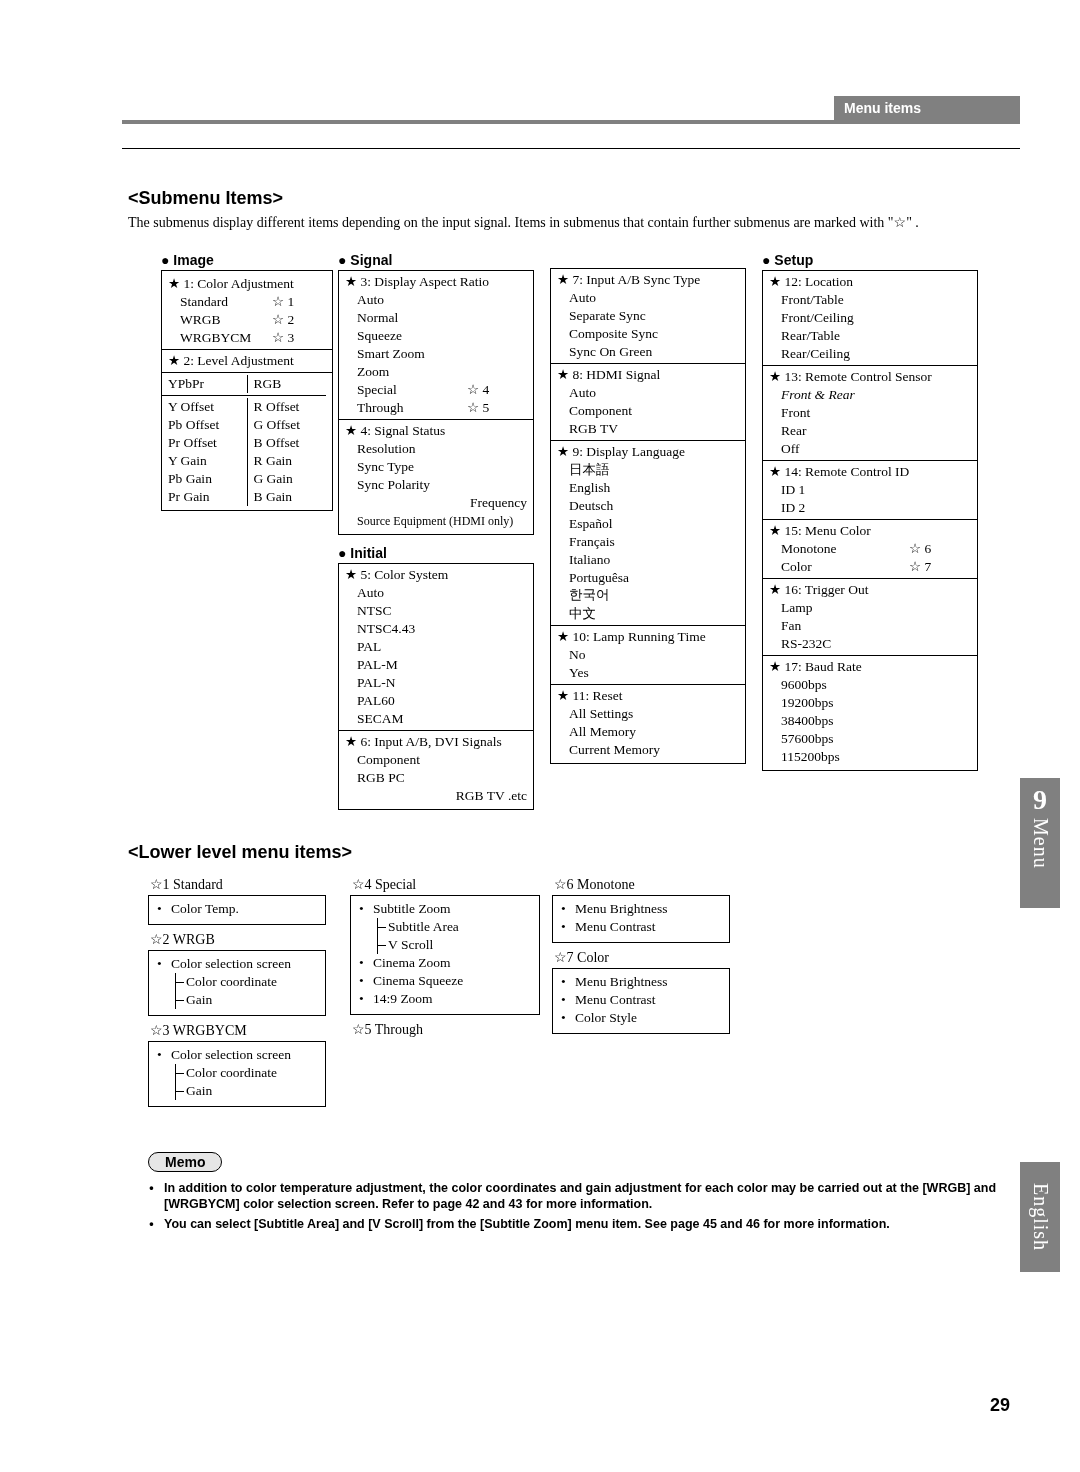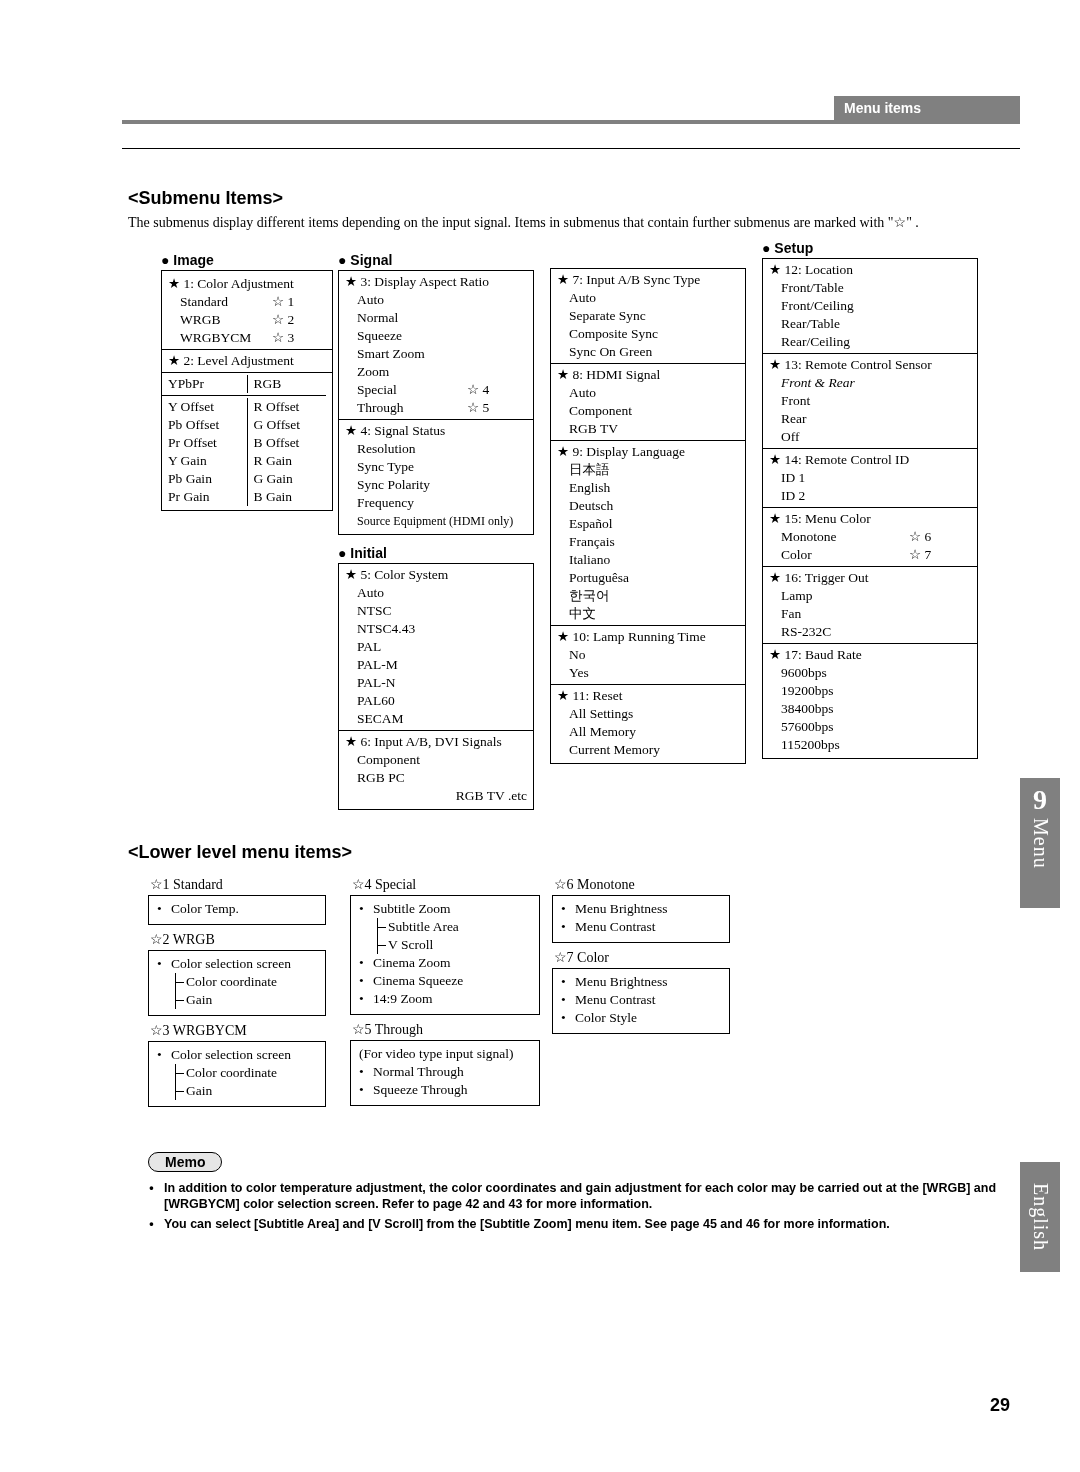--- a/index.html
+++ b/index.html
@@ -146,21 +146,21 @@
       <div style="padding-left:12px;">Squeeze</div>
       <div style="padding-left:12px;">Smart Zoom</div>
       <div style="padding-left:12px;">Zoom</div>
       <div class="starline" style="padding-left:12px;"><span class="lab" style="width:110px;">Special</span><span>☆ 4</span></div>
       <div class="starline" style="padding-left:12px;"><span class="lab" style="width:110px;">Through</span><span>☆ 5</span></div>
       <div class="hr"></div>
       <div>★ 4: Signal Status</div>
       <div style="padding-left:12px;">Resolution</div>
       <div style="padding-left:12px;">Sync Type</div>
       <div style="padding-left:12px;">Sync Polarity</div>
-      <div style="padding-left:12px;">Frequency</div>
+      <div style="padding-left:12px;text-align:right;">Frequency</div>
       <div style="padding-left:12px; font-size:12px;">Source Equipment (HDMI only)</div>
     </div>
 
     <div class="seclabel" style="margin-top:10px;">● Initial</div>
     <div class="box" style="margin-top:2px;">
       <div>★ 5: Color System</div>
       <div style="padding-left:12px;">Auto</div>
       <div style="padding-left:12px;">NTSC</div>
       <div style="padding-left:12px;">NTSC4.43</div>
       <div style="padding-left:12px;">PAL</div>
@@ -190,35 +190,35 @@
       <div style="padding-left:12px;">RGB TV</div>
       <div class="hr"></div>
       <div>★ 9: Display Language</div>
       <div style="padding-left:12px;">日本語</div>
       <div style="padding-left:12px;">English</div>
       <div style="padding-left:12px;">Deutsch</div>
       <div style="padding-left:12px;">Español</div>
       <div style="padding-left:12px;">Français</div>
       <div style="padding-left:12px;">Italiano</div>
       <div style="padding-left:12px;">Portuguêsa</div>
-      <div style="padding-left:12px;">한국어</div>
+      <div style="padding-left:12px;font-family:Liberation Mono, monospace;">한국어</div>
       <div style="padding-left:12px;">中文</div>
       <div class="hr"></div>
       <div>★ 10: Lamp Running Time</div>
       <div style="padding-left:12px;">No</div>
       <div style="padding-left:12px;">Yes</div>
       <div class="hr"></div>
       <div>★ 11: Reset</div>
       <div style="padding-left:12px;">All Settings</div>
       <div style="padding-left:12px;">All Memory</div>
       <div style="padding-left:12px;">Current Memory</div>
     </div>
   </div>
 
-  <div class="menucol" style="left:762px; top:240px; width:216px;">
+  <div class="menucol" style="left:762px; top:252px; width:216px;">
     <div class="seclabel">● Setup</div>
     <div class="box" style="margin-top:2px;">
       <div>★ 12: Location</div>
       <div style="padding-left:12px;">Front/Table</div>
       <div style="padding-left:12px;">Front/Ceiling</div>
       <div style="padding-left:12px;">Rear/Table</div>
       <div style="padding-left:12px;">Rear/Ceiling</div>
       <div class="hr"></div>
       <div>★ 13: Remote Control Sensor</div>
       <div style="padding-left:12px;font-style:italic;">Front &amp; Rear</div>
@@ -295,27 +295,20 @@
           <li>V Scroll</li>
         </ul>
       </li>
       <li>Cinema Zoom</li>
       <li>Cinema Squeeze</li>
       <li>14:9 Zoom</li>
     </ul>
       </div>
 
     <div class="llabel">☆5 Through</div>
-    <div class="lbox">
-      <div>(For video type input signal)</div>
-      <ul class="tree">
-        <li>Normal Through</li>
-        <li>Squeeze Through</li>
-      </ul>
-    </div>
   </div>
 
   <div class="menucol" style="left:552px; top:870px; width:178px;">
     <div class="llabel">☆6 Monotone</div>
     <div class="lbox">
         <ul class="tree">
       <li>Menu Brightness</li>
       <li>Menu Contrast</li>
     </ul>
       </div>

